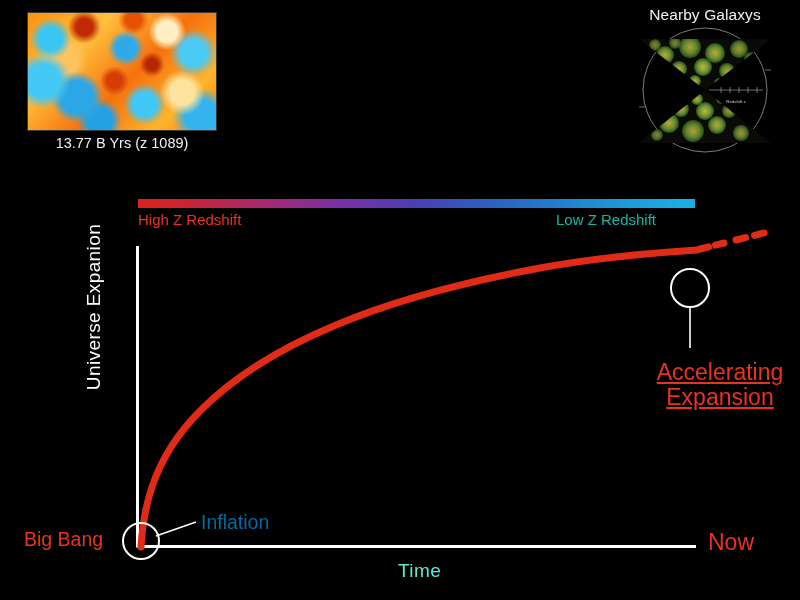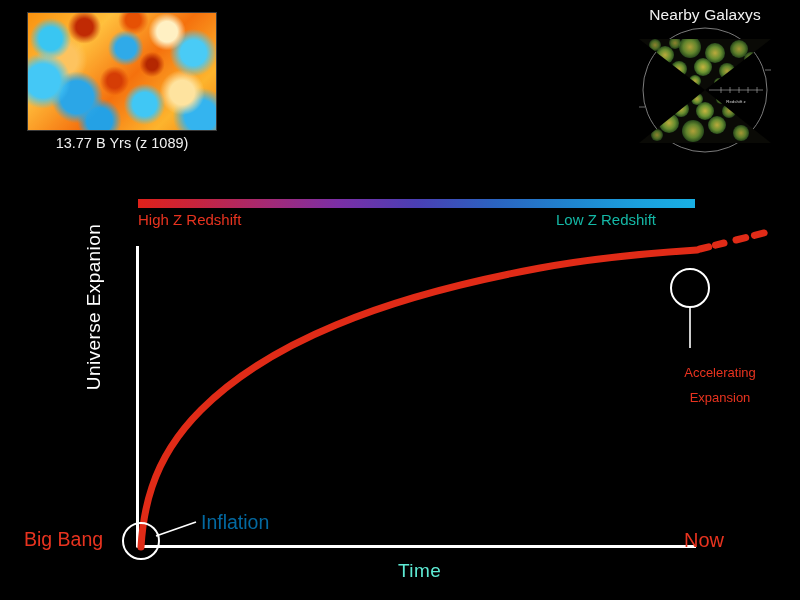--- a/index.html
+++ b/index.html
@@ -196,32 +196,33 @@
     left: 24px; top: 528px;
     font-size: 19.5px;
     color: #e8331f;
   }
   #label-inflation {
     left: 201px; top: 511px;
     font-size: 19.5px;
     color: #0369a1;
   }
   #label-now {
-    left: 684px; top: 529px;
-    font-size: 20px;
+    left: 708px; top: 529px;
+    font-size: 23px;
     color: #e8331f;
   }
   #label-accelerating {
     left: 640px; top: 360px;
-    font-size: 13px;
+    font-size: 23px;
     line-height: 25px;
     color: #e8331f;
     text-align: center;
     white-space: normal;
     width: 160px;
+    text-decoration: underline;
   }
   .accel-line { display: block; }
 </style>
 </head>
 <body>
 
 <div id="stage">
 
   <div class="panels">
 

